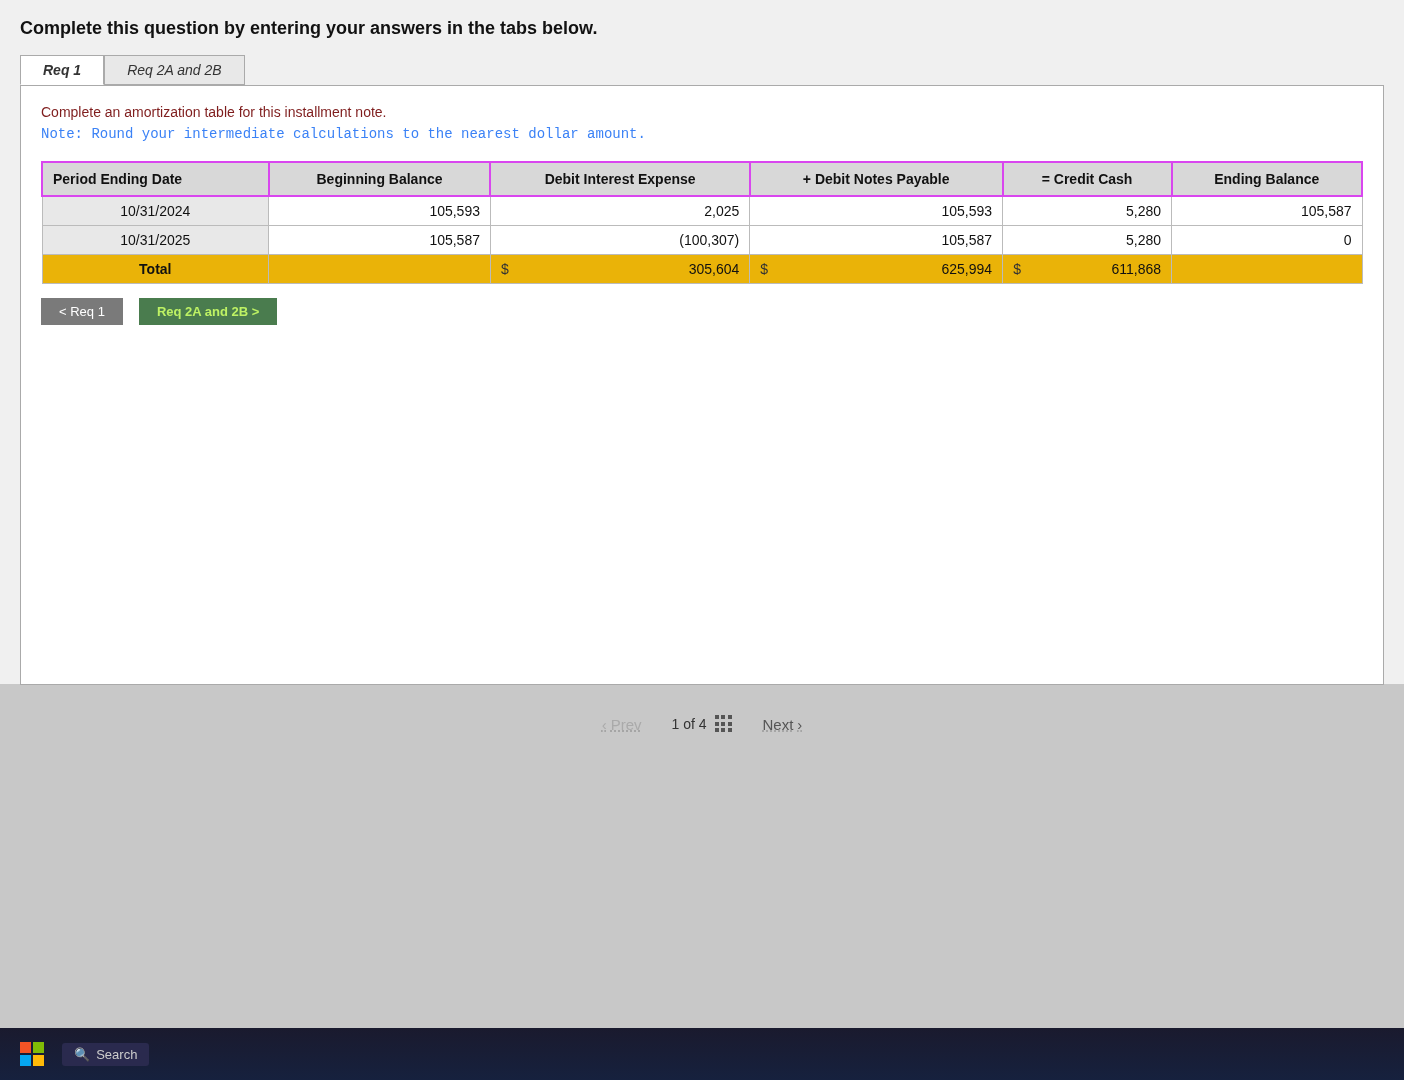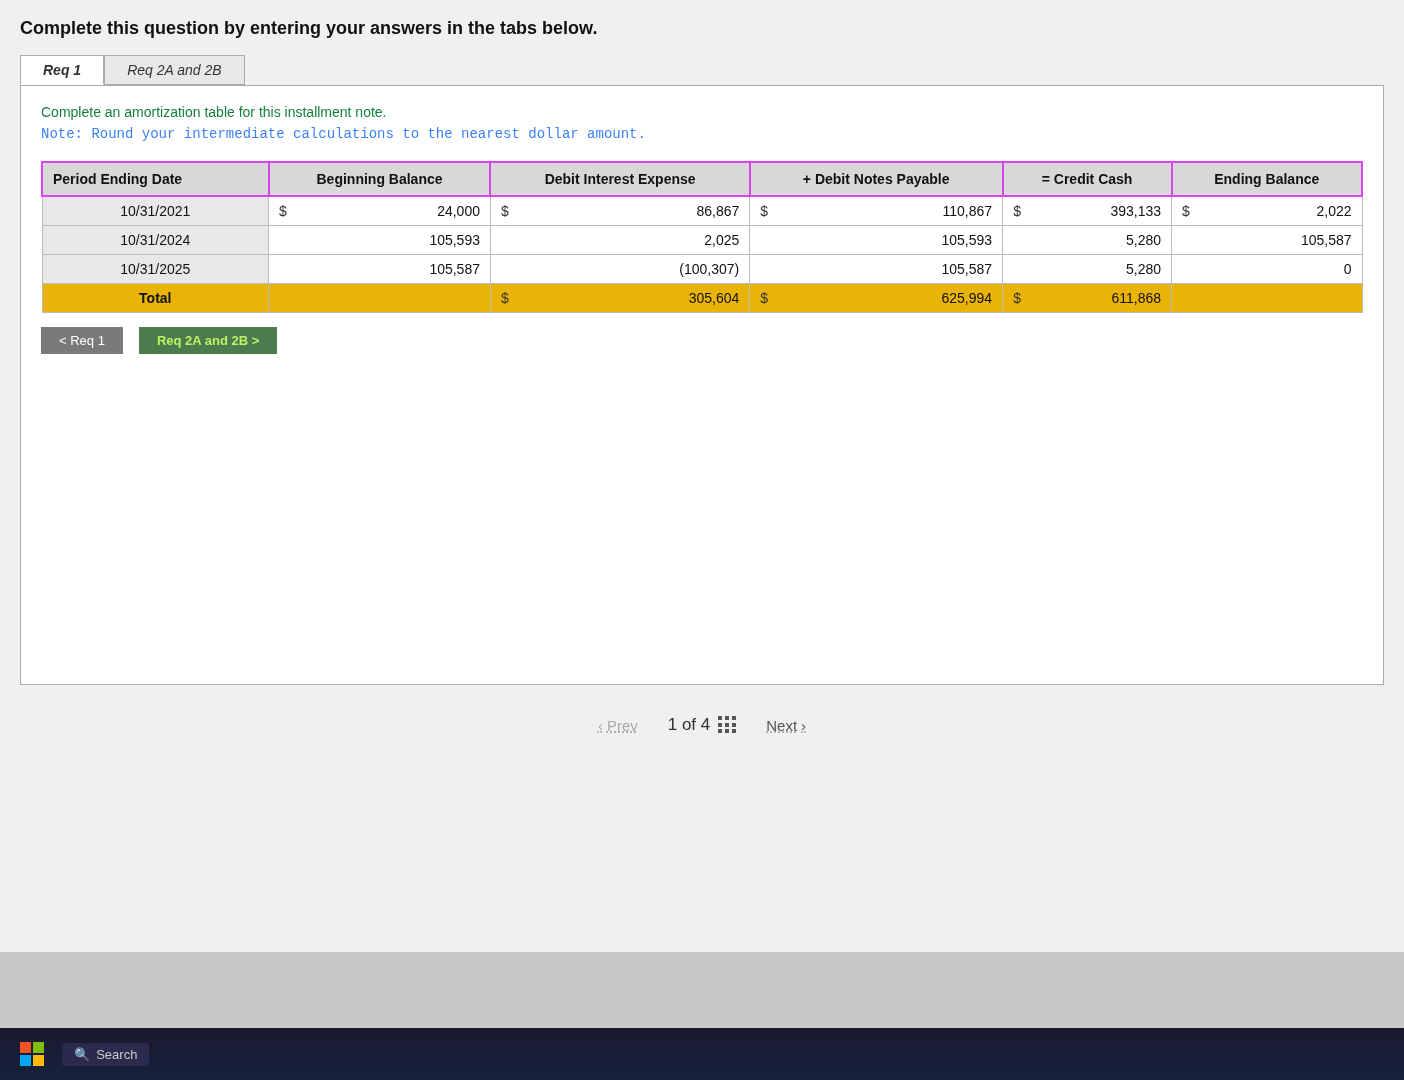--- a/index.html
+++ b/index.html
@@ -7,21 +7,21 @@
       font-family: Arial, sans-serif;
       background: #c8c8c8;
       width: 1404px;
       height: 1080px;
       overflow: hidden;
       position: relative;
     }
     .main-content {
       background: #f0f0f0;
       padding: 18px 20px 10px 20px;
-      height: 952px;
+      height: 684px;
     }
     .instruction {
       font-size: 18px;
       font-weight: bold;
       margin-bottom: 16px;
       color: #111;
     }
     .tabs-row {
       display: flex;
       margin-bottom: 0;
@@ -46,21 +46,21 @@
       padding: 16px 20px 20px 20px;
       min-height: 600px;
     }
     .tab-desc {
       font-size: 14px;
       color: #222;
       margin-bottom: 16px;
       line-height: 1.5;
     }
     .tab-desc span {
-      color: #15803d;
+      color: #7f1d1d;
     }
     table {
       border-collapse: collapse;
       width: 100%;
       font-size: 14px;
     }
     thead tr th {
       background: #d8d8d8;
       border: 2px solid #d946ef;
       padding: 8px 10px;
@@ -105,21 +105,21 @@
       gap: 4px;
       font-size: 15px;
       color: #555;
       cursor: pointer;
       text-decoration: underline dotted #999;
     }
     .nav-btn.disabled {
       color: #aaa;
     }
     .page-info {
-      font-size: 17px;
+      font-size: 14px;
       color: #333;
       display: flex;
       align-items: center;
       gap: 8px;
     }
     .grid-icon {
       display: grid;
       grid-template-columns: 1fr 1fr 1fr;
       grid-template-rows: 1fr 1fr 1fr;
       gap: 2px;
@@ -302,28 +302,20 @@
         <tr>
           <th>Period Ending Date</th>
           <th>Beginning Balance</th>
           <th>Debit Interest Expense</th>
           <th>+ Debit Notes Payable</th>
           <th>= Credit Cash</th>
           <th>Ending Balance</th>
         </tr>
       </thead>
       <tbody id="table-body">
-      <tr>
-            <td>10/31/2021</td>
-            <td><span style="float:left;color:#333;">$</span>24,000</td>
-            <td><span style="float:left;color:#333;">$</span>86,867</td>
-            <td><span style="float:left;color:#333;">$</span>110,867</td>
-            <td><span style="float:left;color:#333;">$</span>393,133</td>
-            <td><span style="float:left;color:#333;">$</span>2,022</td>
-          </tr>
           <tr>
             <td>10/31/2024</td>
             <td>105,593</td>
             <td>2,025</td>
             <td>105,593</td>
             <td>5,280</td>
             <td>105,587</td>
           </tr>
           <tr>
             <td>10/31/2025</td>

